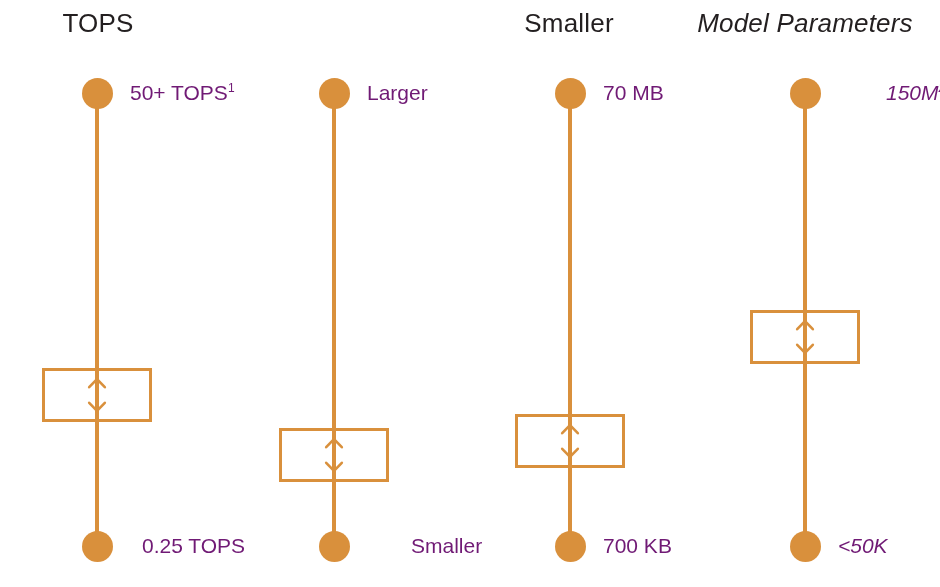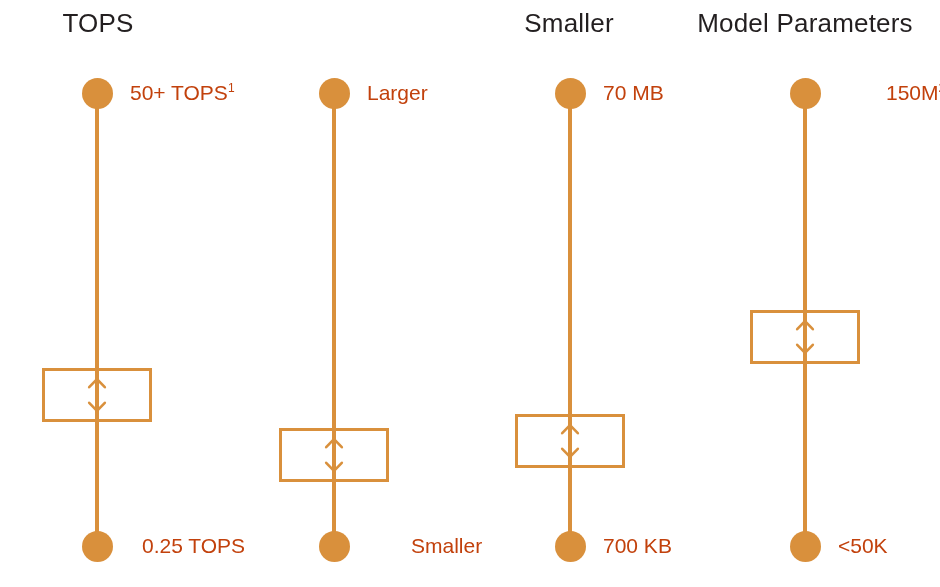--- a/index.html
+++ b/index.html
@@ -45,21 +45,21 @@
     position: absolute;
     width: 31px;
     height: 31px;
     border-radius: 50%;
     background: #d9903c;
   }
   .endpoint-label {
     position: absolute;
     font-size: 21px;
     line-height: 24px;
-    color: #c2410c;
+    color: #701a75;
     white-space: nowrap;
     font-family: "Liberation Sans", sans-serif;
   }
   .endpoint-label sup {
     font-size: 12px;
     vertical-align: super;
     line-height: 0;
   }
   .slider-box {
     position: absolute;
@@ -149,21 +149,21 @@
         </svg>
       </span>
     </div>
 
     <div class="knob" style="left:82px; top:531px;"></div>
     <div class="endpoint-label" style="left:130px; top:534px;">
       <span>700 KB</span><sup></sup>
     </div>
   </div>
 
-  <div class="col" style="left:708px; width:232px;">
+  <div class="col" style="left:708px; width:232px;font-style:italic;">
     <div class="col-header" style="left:-153px; width:500px;">Model Parameters</div>
 
     <div class="track" style="left:95px; top:88px; height:460px;"></div>
 
     <div class="knob" style="left:82px; top:78px;"></div>
     <div class="endpoint-label" style="left:130px; top:81px;margin-left:48px;">
       <span>150M</span><sup>2</sup>
     </div>
 
     <div class="slider-box" style="left:42px; top:310px;">

